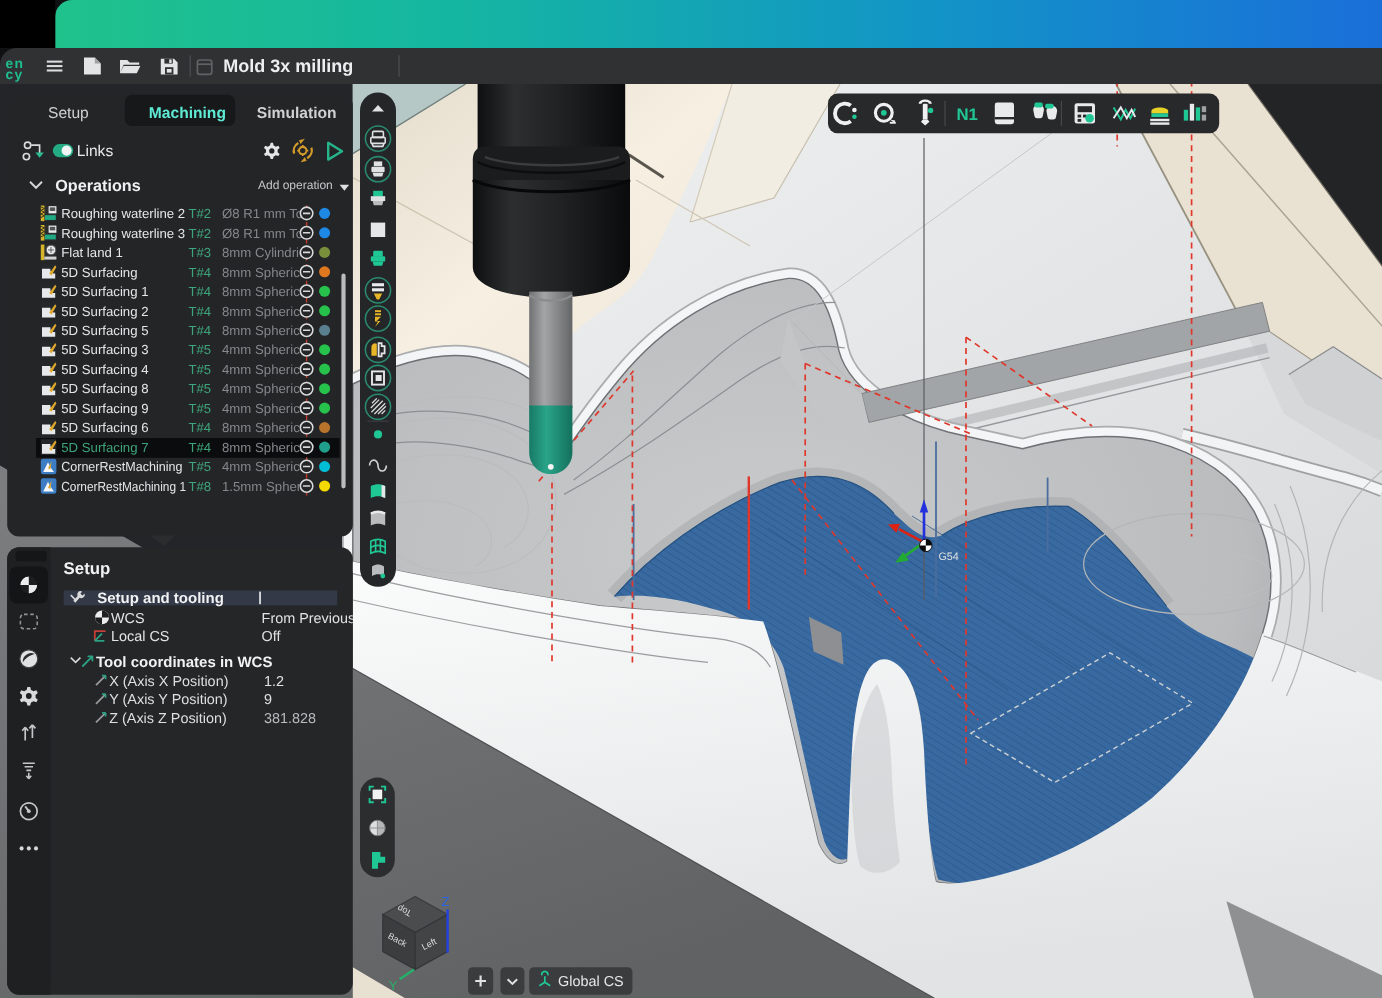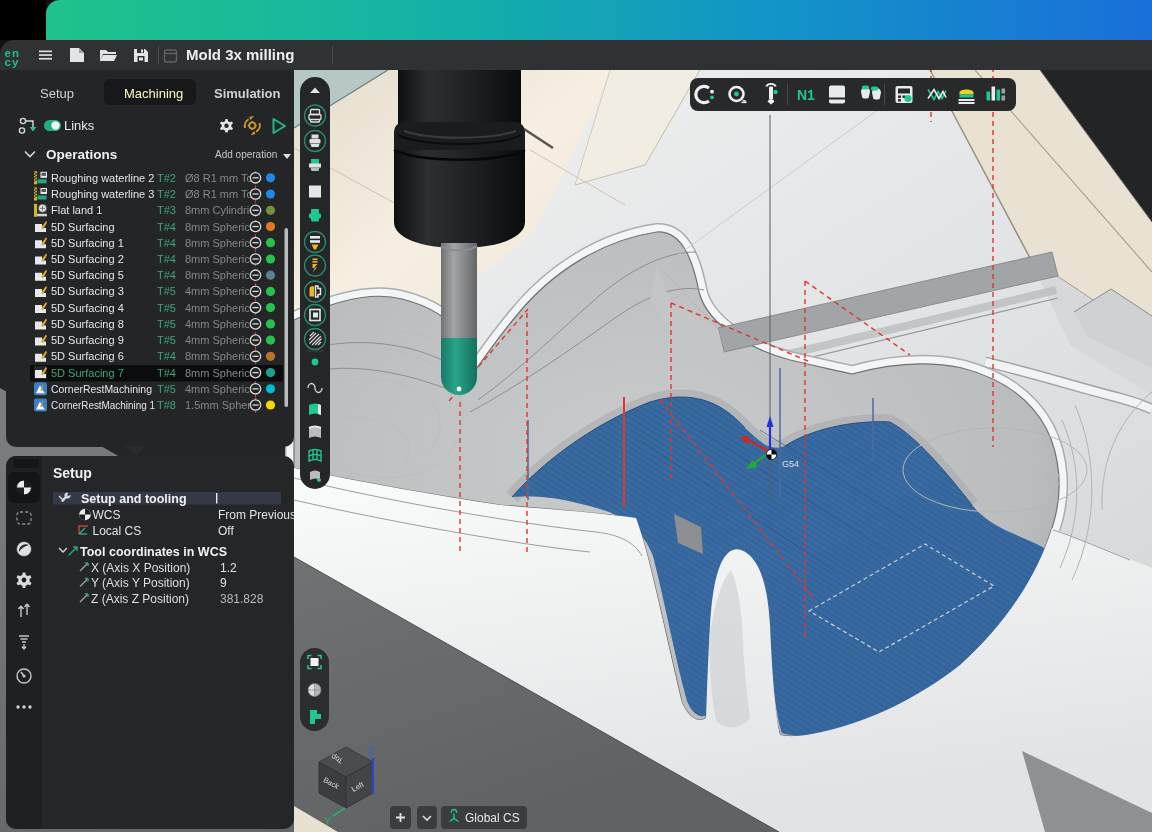--- a/index.html
+++ b/index.html
@@ -258,21 +258,21 @@
  <rect x="164.5" y="10" width="12" height="12" rx="2" fill="none" stroke="#606264" stroke-width="1.4"></rect>
  <path d="M164.5,13.5 l12,0" stroke="#606264" stroke-width="1.4"></path>
  <text x="186" y="20" font-size="15" font-weight="bold" fill="#eceeef">Mold 3x milling</text>
  <rect x="332" y="6" width="1" height="18" fill="#4c4e50"></rect>
 </svg>
 </div>
 
 <div id="leftpanel" class="abs"></div>
 <div id="tabsel" class="abs"></div>
 <div class="tab" style="left:40px;">Setup</div>
-<div class="tab" style="left:124px;color:#fef9c3;">Machining</div>
+<div class="tab" style="left:124px;color:#5eead4;font-weight:bold;">Machining</div>
 <div class="tab" style="left:214px;font-weight:bold;">Simulation</div>
 <svg class="abs" style="left:6px;top:108px" width="288" height="60" viewBox="0 0 288 60">
  <g stroke="#d8dadb" stroke-width="1.4" fill="none">
   <circle cx="17" cy="13" r="2.6"></circle>
         <circle cx="16" cy="22.5" r="2.6"></circle>
   <path d="M20,13 L27,13 L27,20"></path>
  </g>
  <path d="M23.5,19 L30.5,19 L27,23.5 Z" fill="#2bbd90"></path>
  <rect x="38" y="12" width="17" height="11" rx="5.5" fill="#23ac83"></rect>
  <circle cx="49.5" cy="17.5" r="4.2" fill="#f2f4f4"></circle>

